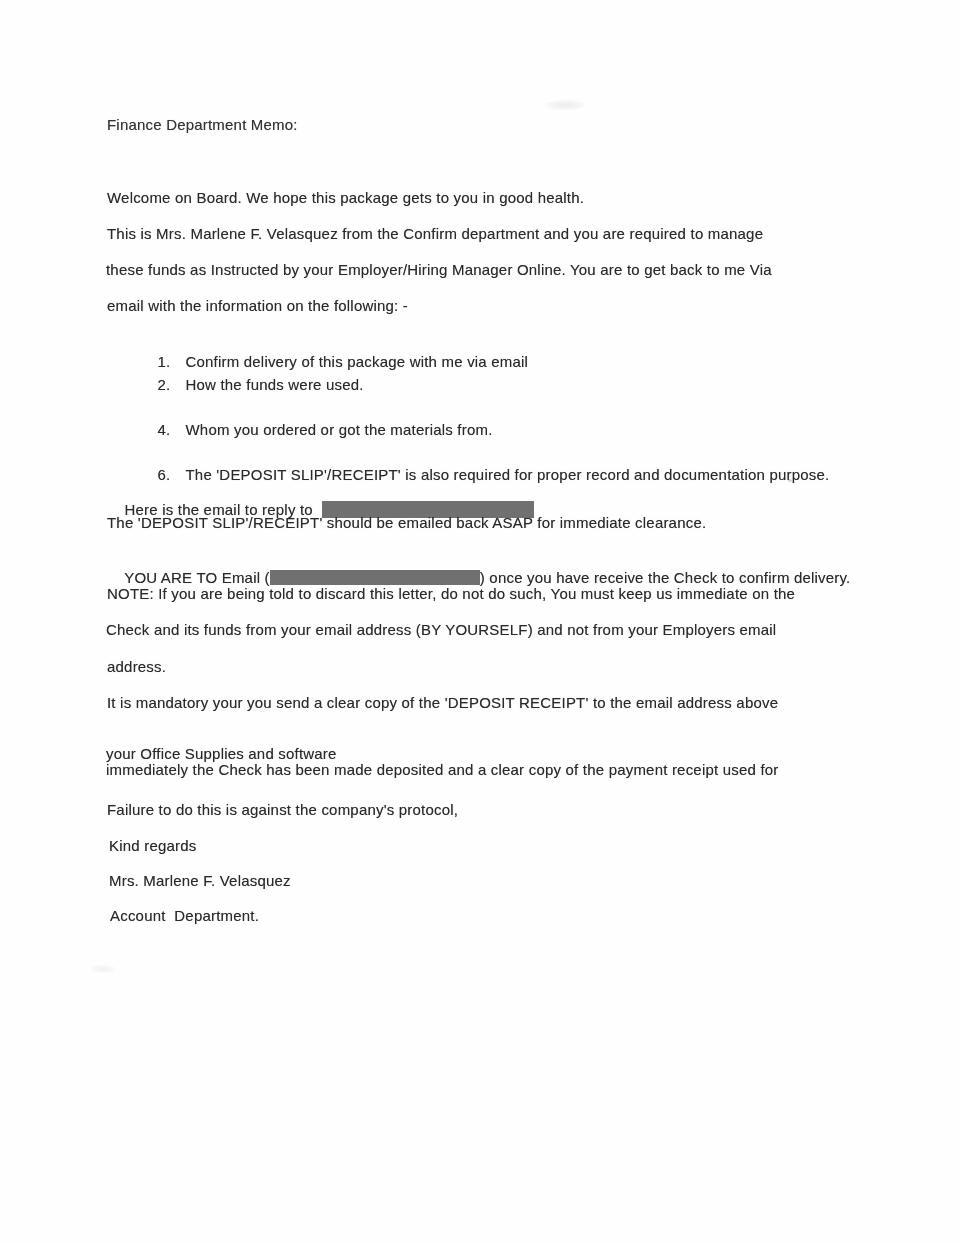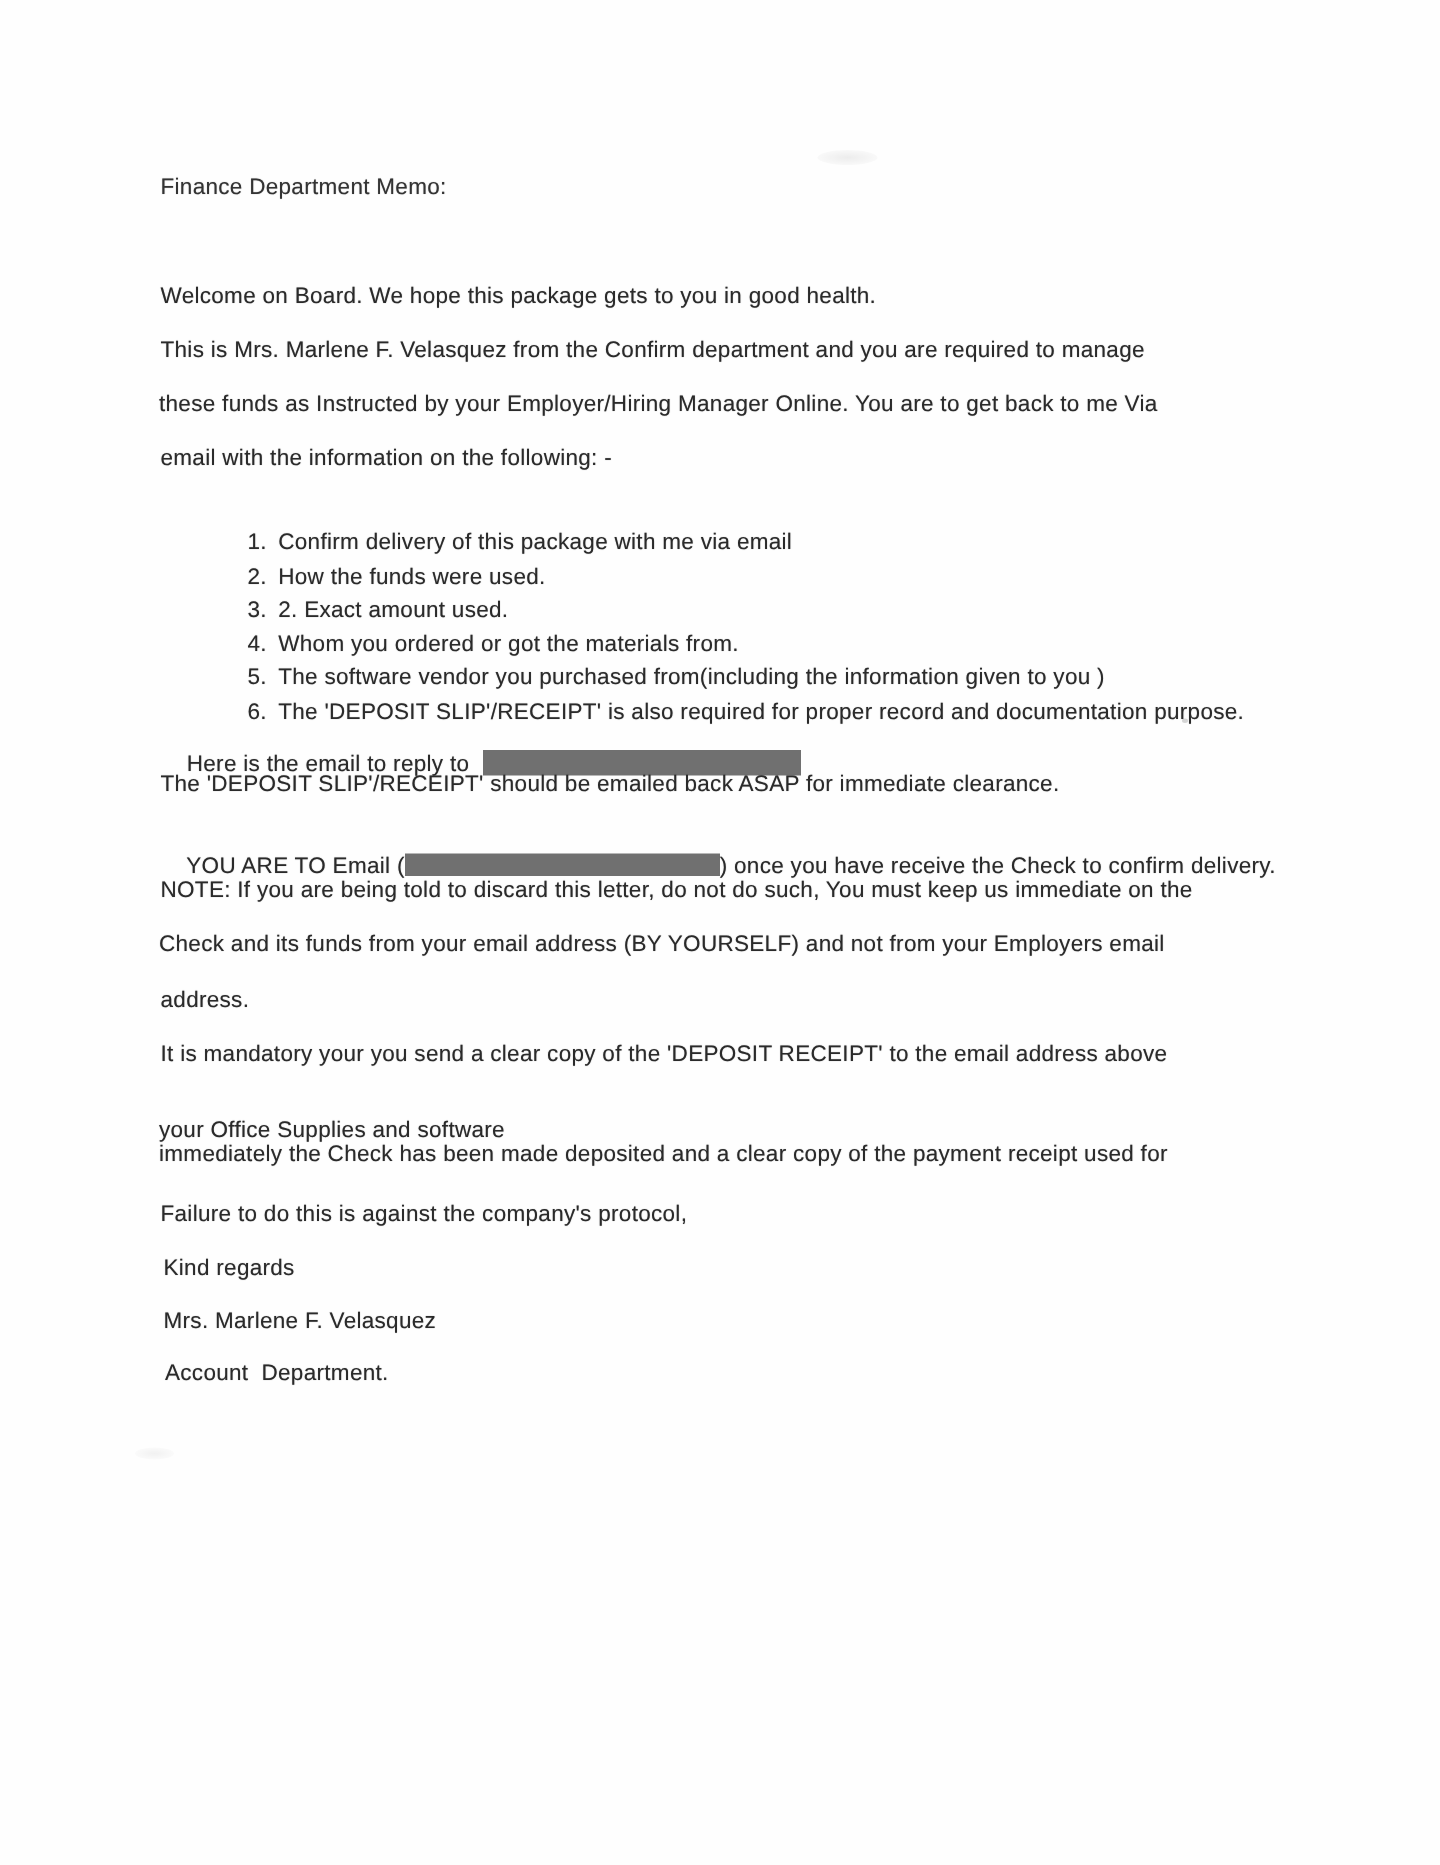--- a/index.html
+++ b/index.html
@@ -18,21 +18,20 @@
   }
   .line {
     position: absolute;
     left: 107px;
     font-size: 15px;
     line-height: 20px;
     white-space: pre;
     letter-spacing: 0.2px;
     color: #2a2a2a;
     text-shadow: 0 0 0.7px rgba(40,40,40,0.45);
-    text-align: center;
   }
   .memo-header {
     font-size: 15px;
     color: #333333;
   }
   .list-row {
     left: 140px;
   }
   .list-num {
     display: inline-block;
@@ -85,28 +84,22 @@
   <div class="line" style="top:224px">This is Mrs. Marlene F. Velasquez from the Confirm department and you are required to manage</div>
   <div class="line" style="top:260px; left:106px">these funds as Instructed by your Employer/Hiring Manager Online. You are to get back to me Via</div>
   <div class="line" style="top:296px">email with the information on the following: -</div>
 
   <div class="line list-row" style="top:332px">
     <span class="list-num">1.</span><span>Confirm delivery of this package with me via email</span>
   </div>
   <div class="line list-row" style="top:355px">
     <span class="list-num">2.</span><span>How the funds were used.</span>
   </div>
-  <div class="line list-row" style="top:377px">
-    <span class="list-num">3.</span><span>2. Exact amount used.</span>
-  </div>
   <div class="line list-row" style="top:400px">
     <span class="list-num">4.</span><span>Whom you ordered or got the materials from.</span>
-  </div>
-  <div class="line list-row" style="top:422px">
-    <span class="list-num">5.</span><span>The software vendor you purchased from(including the information given to you )</span>
   </div>
   <div class="line list-row" style="top:445px">
     <span class="list-num">6.</span><span>The 'DEPOSIT SLIP'/RECEIPT' is also required for proper record and documentation purpose.</span>
   </div>
 
   <div class="line" style="top:480px">
     <span>Here is the email to reply to</span><span class="redact-bar reply"></span>
   </div>
 
   <div class="line" style="top:513px">The 'DEPOSIT SLIP'/RECEIPT' should be emailed back ASAP for immediate clearance.</div>

